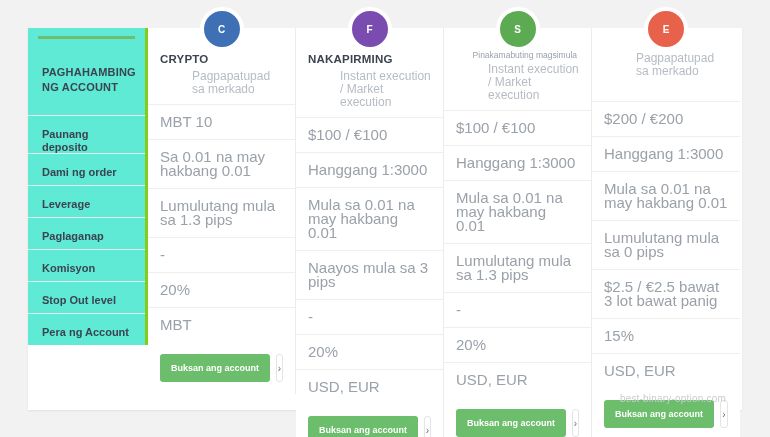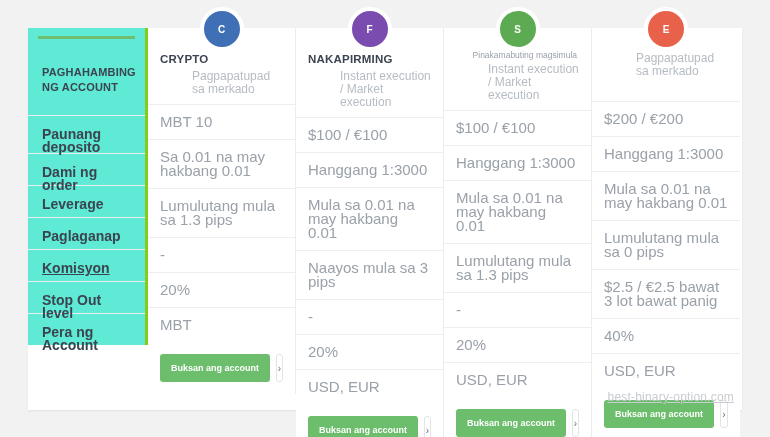--- a/index.html
+++ b/index.html
@@ -110,21 +110,21 @@
 
   .cell{
     font-size:15px;
     color:#9aa1a9;
     line-height:14px;
     padding:10px 12px;
     border-top:1px solid #eeeeee;
     box-sizing:border-box;
   }
   .cell-label{
-    font-size:14px;
+    font-size:11px;
     color:#3b4450;
     font-weight:bold;
     padding:12px 14px;
     border-top:1px solid #ececec;
     line-height:13px;
     box-sizing:border-box;
   }
 
   .cta{
     padding:12px;
@@ -151,44 +151,43 @@
     background:#ffffff;
     color:#6a7179;
     font-size:10px;
     display:flex;
     align-items:center;
     justify-content:center;
     cursor:pointer;
   }
   .watermark{
     position:absolute;
-    right:8px;bottom:6px;
-    font-size:12px;
+    right:16px;bottom:6px;
+    font-size:10px;
     color:#c9ccd0;
     letter-spacing:0.2px;
-    text-decoration:underline;
   }
 </style>
 </head>
 <body>
 
 <div class="card">
   <div class="table">
 
     <div class="col col-label">
       <div class="accent"></div>
       <div class="head head-label">
         <div class="label-title">PAGHAHAMBING NG ACCOUNT</div>
       </div>
       <div>
           <div class="cell-label" style="height: 38px;">Paunang deposito</div>
           <div class="cell-label" style="height: 32px;">Dami ng order</div>
           <div class="cell-label" style="height: 32px;">Leverage</div>
           <div class="cell-label" style="height: 32px;">Paglaganap</div>
-          <div class="cell-label" style="height: 32px; text-decoration: underline;">Komisyon</div>
+          <div class="cell-label" style="height: 32px;">Komisyon</div>
           <div class="cell-label" style="height: 32px;">Stop Out level</div>
           <div class="cell-label" style="height: 32px;">Pera ng Account</div>
         </div>
     </div>
 
     <div id="plan-columns-host" style="display:contents"><div class="col col-plan">
           <div class="accent-spacer"></div>
           <div class="badge" style="background: rgb(63, 111, 181);">C</div>
           <div class="head">
             <div><span class="plan-name">CRYPTO</span></div>
@@ -244,21 +243,21 @@
           <div class="accent-spacer"></div>
           <div class="badge" style="background: rgb(232, 97, 74);">E</div>
           <div class="head">
             <div class="plan-desc">Pagpapatupad sa merkado</div>
           </div>
           <div class="cell">$200 / €200</div>
           <div class="cell">Hanggang 1:3000</div>
           <div class="cell">Mula sa 0.01 na may hakbang 0.01</div>
           <div class="cell">Lumulutang mula sa 0 pips</div>
           <div class="cell">$2.5 / €2.5 bawat 3 lot bawat panig</div>
-          <div class="cell">40%</div>
+          <div class="cell">15%</div>
           <div class="cell">USD, EUR</div>
           <div class="cta">
             <button class="cta-btn">Buksan ang account</button>
             <div class="cta-arrow">›</div>
           </div>
         </div></div>
 
   </div>
 
   <div class="watermark">best-binary-option.com</div>

